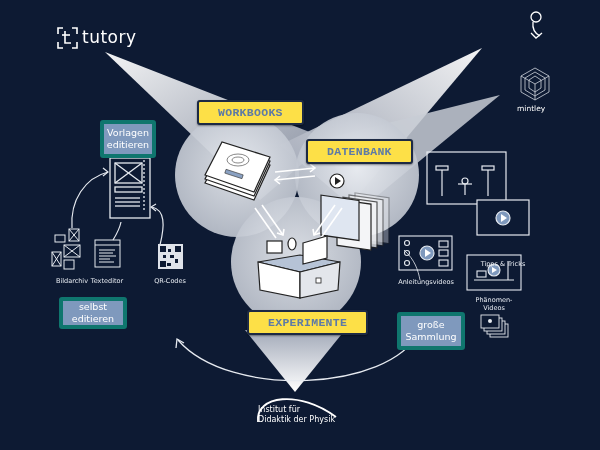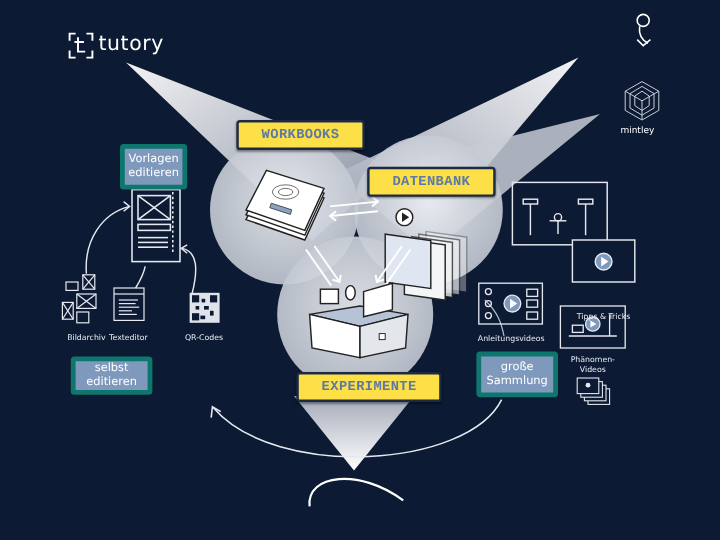--- a/index.html
+++ b/index.html
@@ -242,18 +242,22 @@
   <div class="abs tag" style="left:59px;top:297px;width:60px;padding:0 0;">
     <div>selbst</div>
     <div>editieren</div>
   </div>
 
 
   <div class="abs small-cap" style="left:478px;top:240px;width:50px;margin-top:20px;">Tipps &amp; Tricks</div>
   <div class="abs small-cap" style="left:397px;top:278px;width:58px;">Anleitungsvideos</div>
   <div class="abs small-cap" style="left:465px;top:296px;width:58px;">Phänomen-Videos</div>
 
-  <div class="abs tag" style="left:397px;top:293px;width:60px;padding:3px 0;">
+  <div class="abs tag" style="left:397px;top:312px;width:60px;padding:3px 0;">
     <div>große</div>
     <div>Sammlung</div>
   </div>
 
+  <div class="abs inst">
+    <div>Institut für</div>
+    <div>Didaktik der Physik</div>
+  </div>
 </div>
 
 </body></html>

